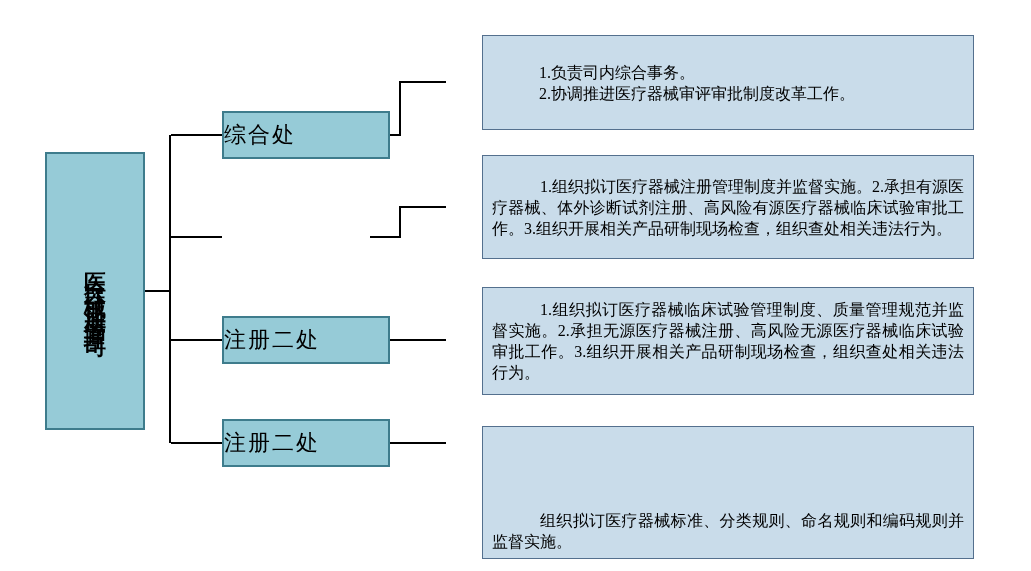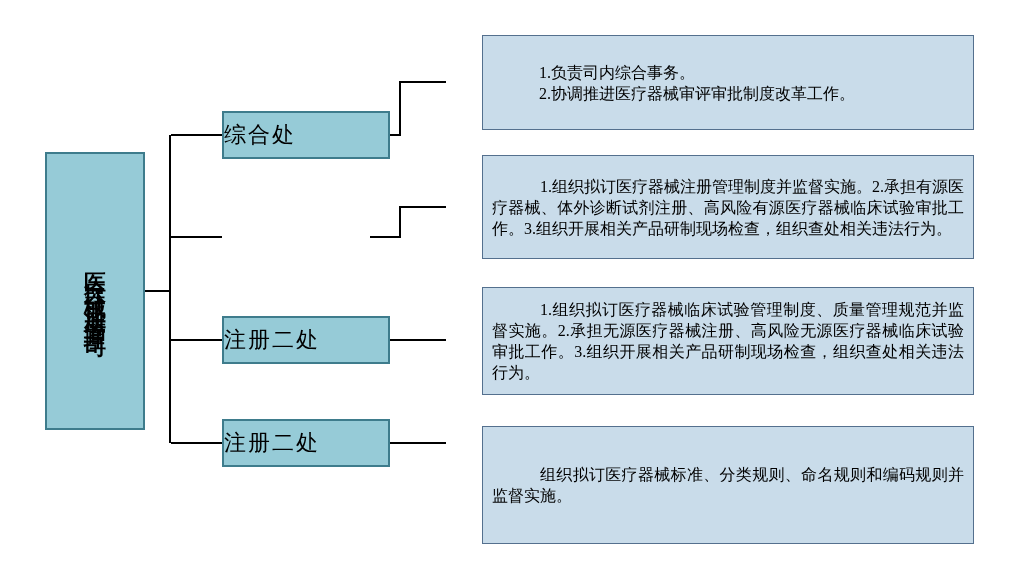--- a/index.html
+++ b/index.html
@@ -67,21 +67,21 @@
     box-sizing:border-box;
     display:flex;flex-direction:column;justify-content:center;
     font-size:16px;
     line-height:21px;
     padding:6px 9px;
     margin-left:36px;
   }
   .desc.d0{top:35px;height:95px;}
   .desc.d1{top:155px;height:104px;}
   .desc.d2{top:287px;height:108px;}
-  .desc.d3{top:426px;height:118px;}
+  .desc.d3{top:426px;height:133px;justify-content:flex-end;}
   .desc-text{
     text-align:justify;
     text-indent:3em;
   }
   .desc.d0 .desc-text{
     white-space:pre-line;
     text-align:left;
     text-indent:0;
     padding-left:47px;
   }

